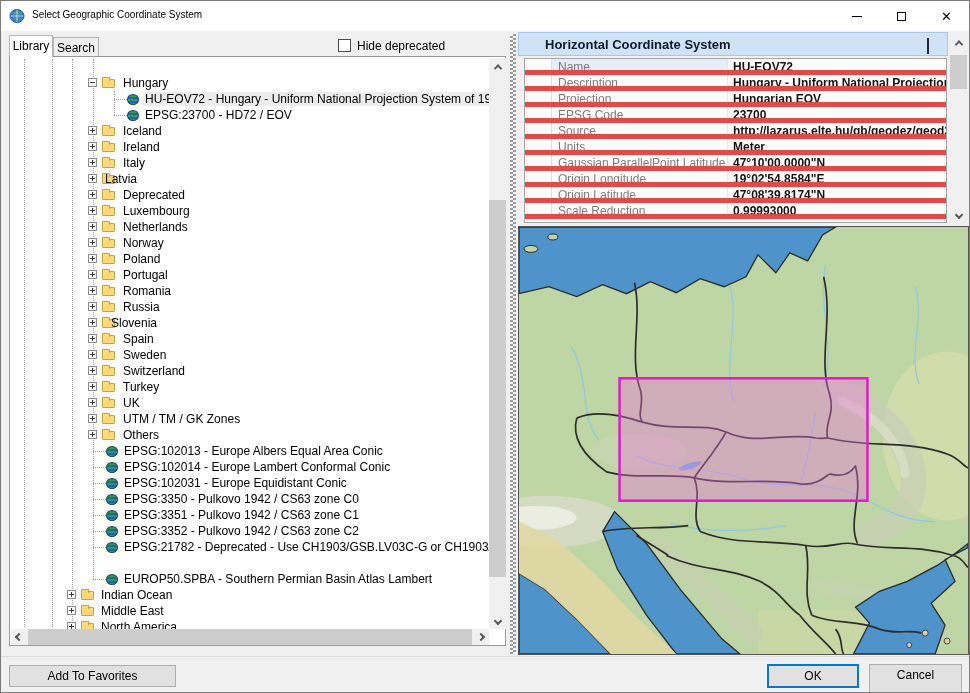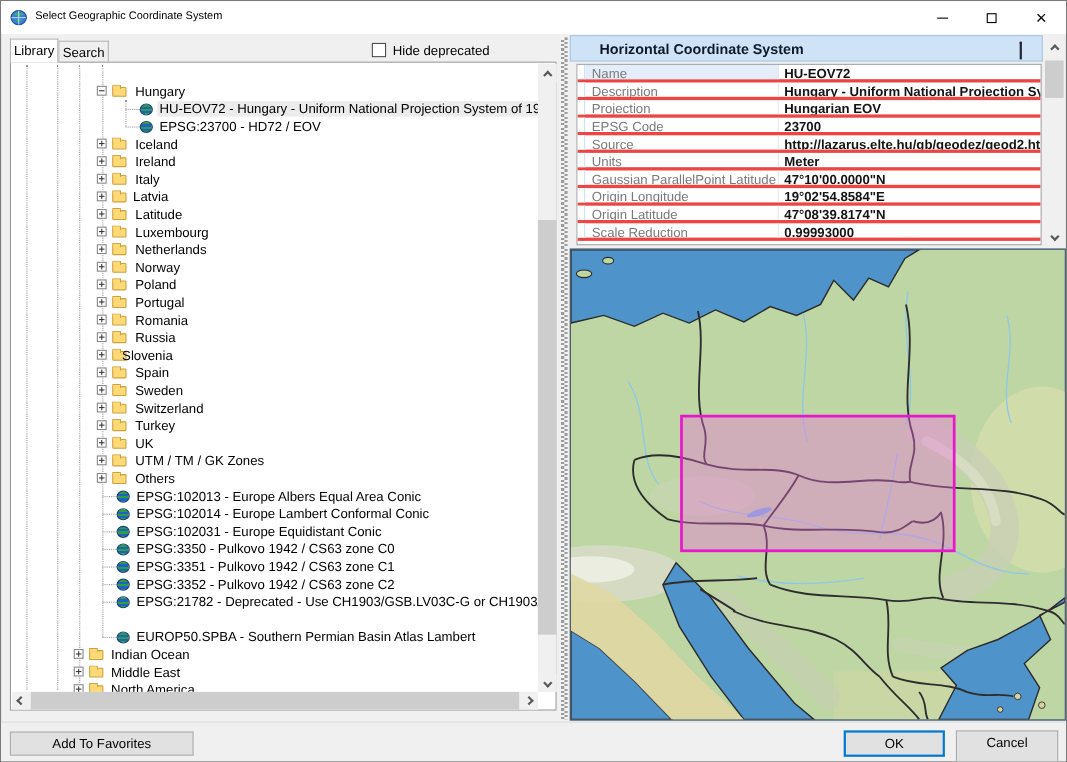--- a/index.html
+++ b/index.html
@@ -57,21 +57,21 @@
     background-image:repeating-linear-gradient(0deg,#9b9b9b 0 2px,#f3f3f3 2px 4px),repeating-linear-gradient(0deg,#f3f3f3 0 2px,#9b9b9b 2px 4px);
     background-size:3px 100%,3px 100%; background-position:0 0,3px 0; background-repeat:no-repeat; }
 
   
   #prop-header { position:absolute; left:517px; top:31px; width:430px; height:24px; background:#cfe3f7; border:1px solid #aac6e2;
     display:flex; align-items:center; }
   #prop-header-label { font-weight:bold; color:#10182c; padding-left:26px; font-size:13px; }
   #prop-collapse { position:absolute; right:10px; top:7px; width:10px; height:8px; }
   #prop-collapse .chev { border-color:#222438; width:7px; height:7px; }
   #prop-grid { position:absolute; left:523px; top:57px; width:423px; height:165px; background:#fff; border:1px solid #a3a3a3; overflow:hidden; }
-  .prow { display:flex; height:16px; border-bottom:3px solid #ef4444; }
+  .prow { display:flex; height:16px; border-bottom:5px solid #ef4444;padding-left:20px; }
   .pgutter { width:7px; border-right:1px solid #cfe0f2; background:#fff; flex:none; }
   .plabel { width:176px; flex:none; color:#7a7a7a; padding:1px 2px 0 6px; white-space:nowrap; overflow:hidden; border-right:1px solid #e6e6e6; }
   .pvalue { flex:1; font-weight:bold; color:#141414; padding:1px 2px 0 5px; white-space:nowrap; overflow:hidden; }
   .prow.first .plabel { background:#e4eefa; }
   #prop-vsb { left:949px; top:33px; width:17px; height:189px; }
   #prop-vsb .sb-thumb { left:0; top:21px; width:17px; height:34px; }
 
   
   #mapbox { position:absolute; left:517px; top:225px; width:451px; height:429px; border:1px solid #555; background:#4e93ca; }
   #mapbox svg { display:block; }
@@ -161,29 +161,29 @@
           </span>
           <span class="fold" style="left: 91px;"></span>
           <span class="tlabel" style="left: 110px;">Italy</span>
         </div>
         <div class="trow" style="top: 112px;">
           <span class="expander" style="left: 77px;">
             <i class="h"></i>
             <i class="v"></i>
           </span>
           <span class="fold" style="left: 91px;"></span>
-          <span class="tlabel" style="left: 108px;">Latvia</span>
+          <span class="tlabel" style="left: 92px;">Latvia</span>
         </div>
         <div class="trow" style="top: 128px;">
           <span class="expander" style="left: 77px;">
             <i class="h"></i>
             <i class="v"></i>
           </span>
           <span class="fold" style="left: 91px;"></span>
-          <span class="tlabel" style="left: 110px;">Latitude</span>
+          <span class="tlabel" style="left: 110px;">Deprecated</span>
         </div>
         <div class="trow" style="top: 144px;">
           <span class="expander" style="left: 77px;">
             <i class="h"></i>
             <i class="v"></i>
           </span>
           <span class="fold" style="left: 91px;"></span>
           <span class="tlabel" style="left: 110px;">Luxembourg</span>
         </div>
         <div class="trow" style="top: 176px;">

